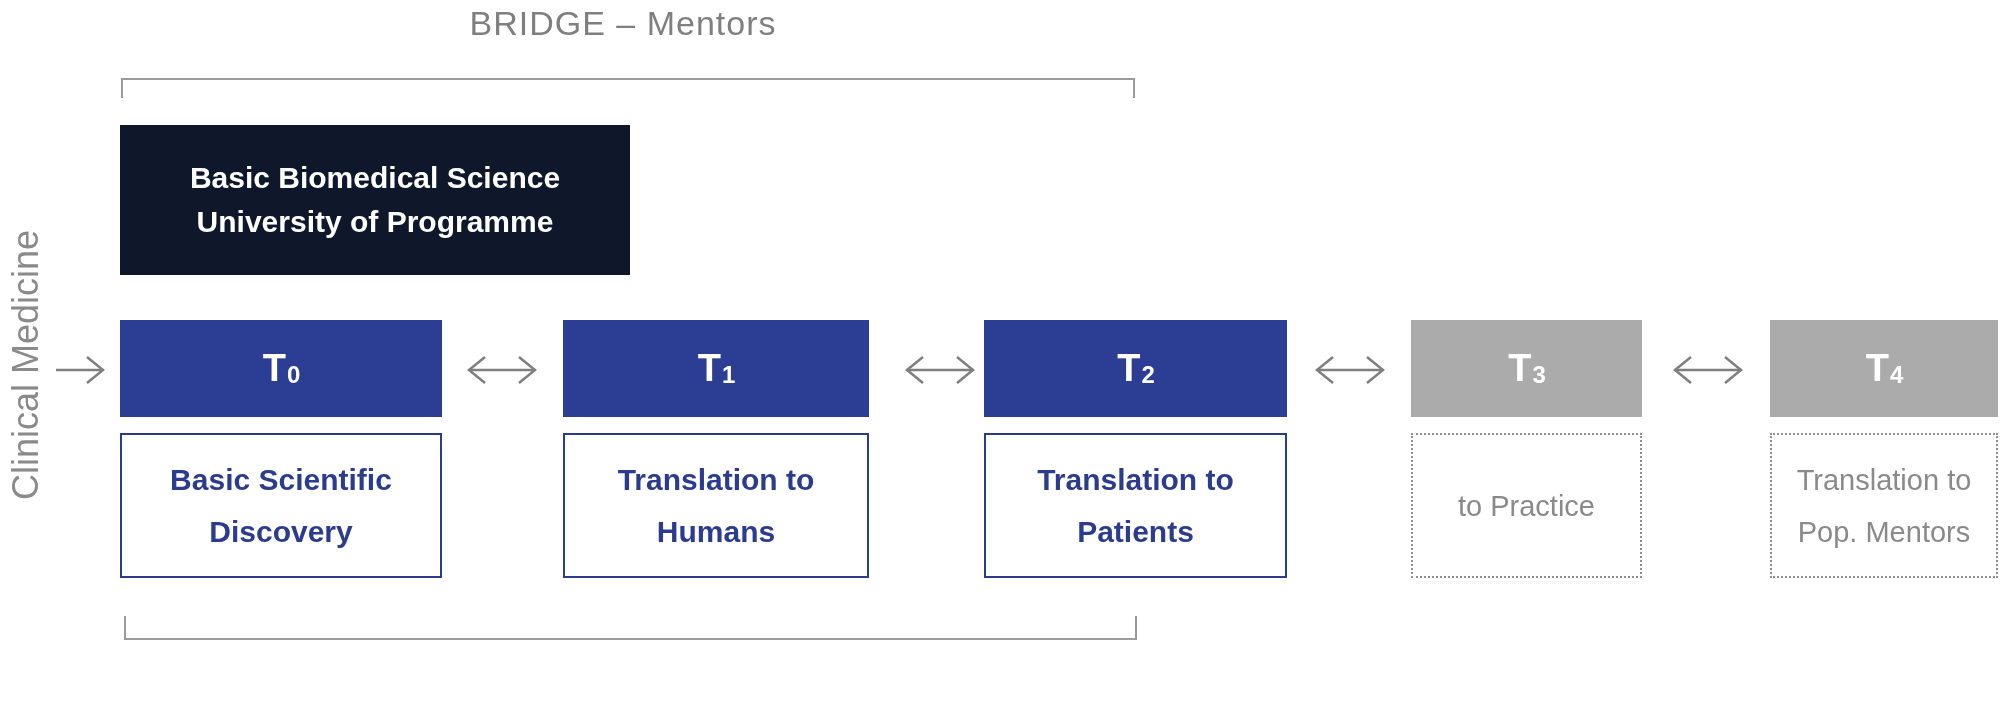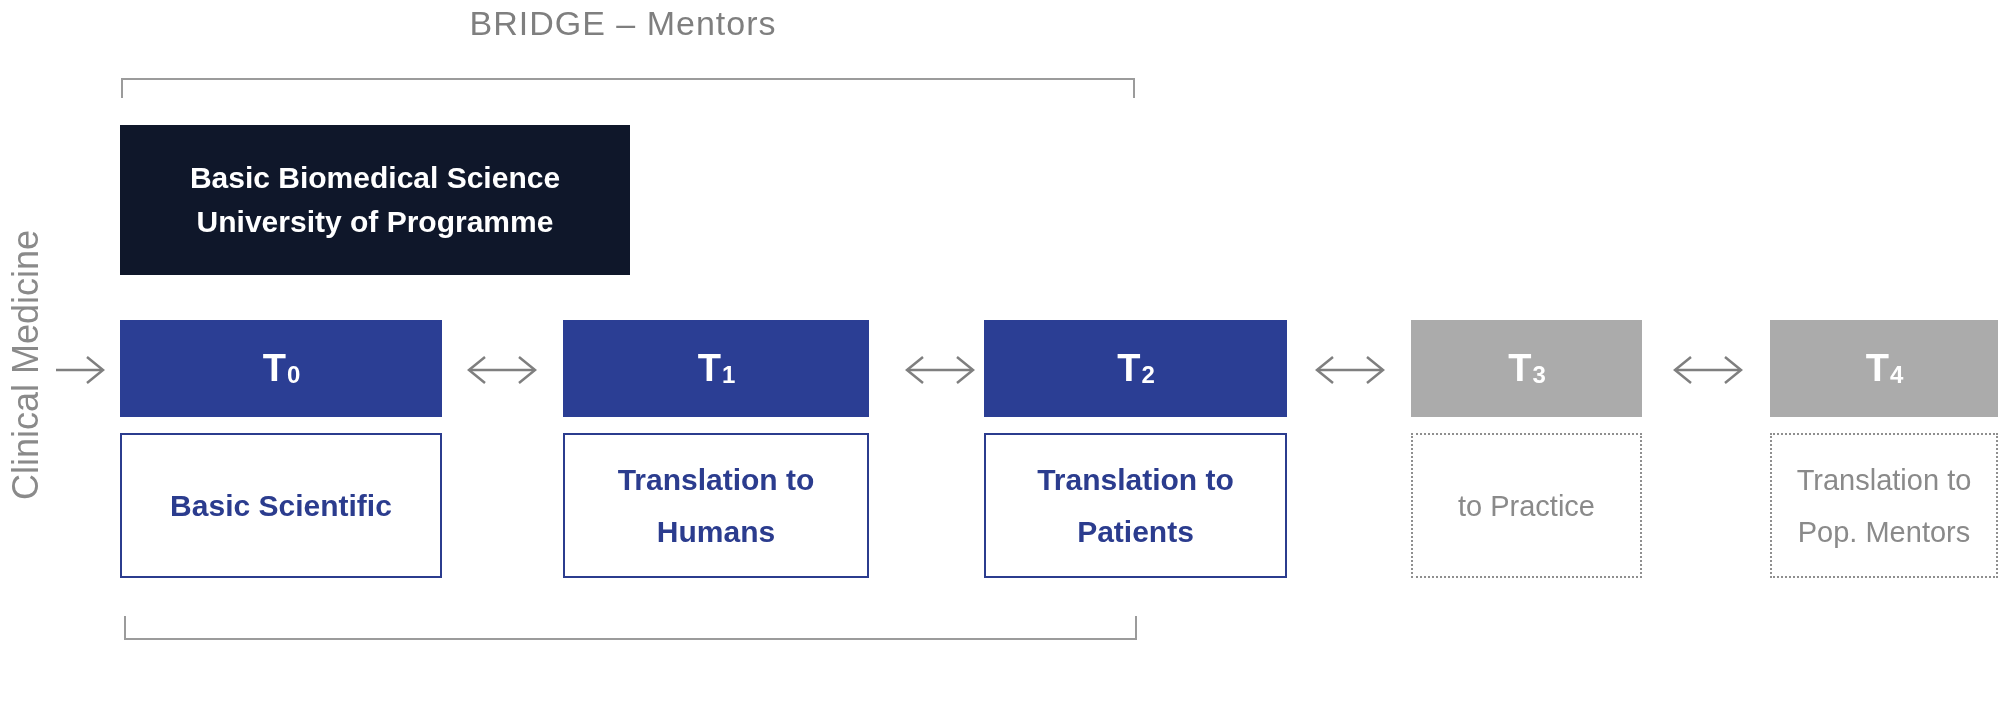--- a/index.html
+++ b/index.html
@@ -127,20 +127,21 @@
     <polyline points="55,5 71,18 55,31" stroke="#7f7f7f" stroke-width="2.5" fill="none"></polyline>
   </svg>
   <svg class="abs arrow a34" viewBox="0 0 76 36">
     <line x1="5" y1="18" x2="71" y2="18" stroke="#7f7f7f" stroke-width="2.5" fill="none"></line>
     <polyline points="21,5 5,18 21,31" stroke="#7f7f7f" stroke-width="2.5" fill="none"></polyline>
     <polyline points="55,5 71,18 55,31" stroke="#7f7f7f" stroke-width="2.5" fill="none"></polyline>
   </svg>
 
   <div class="abs label-box label-active s0">
     <div>Basic Scientific</div>
+    <div>Discovery</div>
   </div>
   <div class="abs label-box label-active s1">
     <div>Translation to</div>
     <div>Humans</div>
   </div>
   <div class="abs label-box label-active s2">
     <div>Translation to</div>
     <div>Patients</div>
   </div>
   <div class="abs label-box label-future s3">

